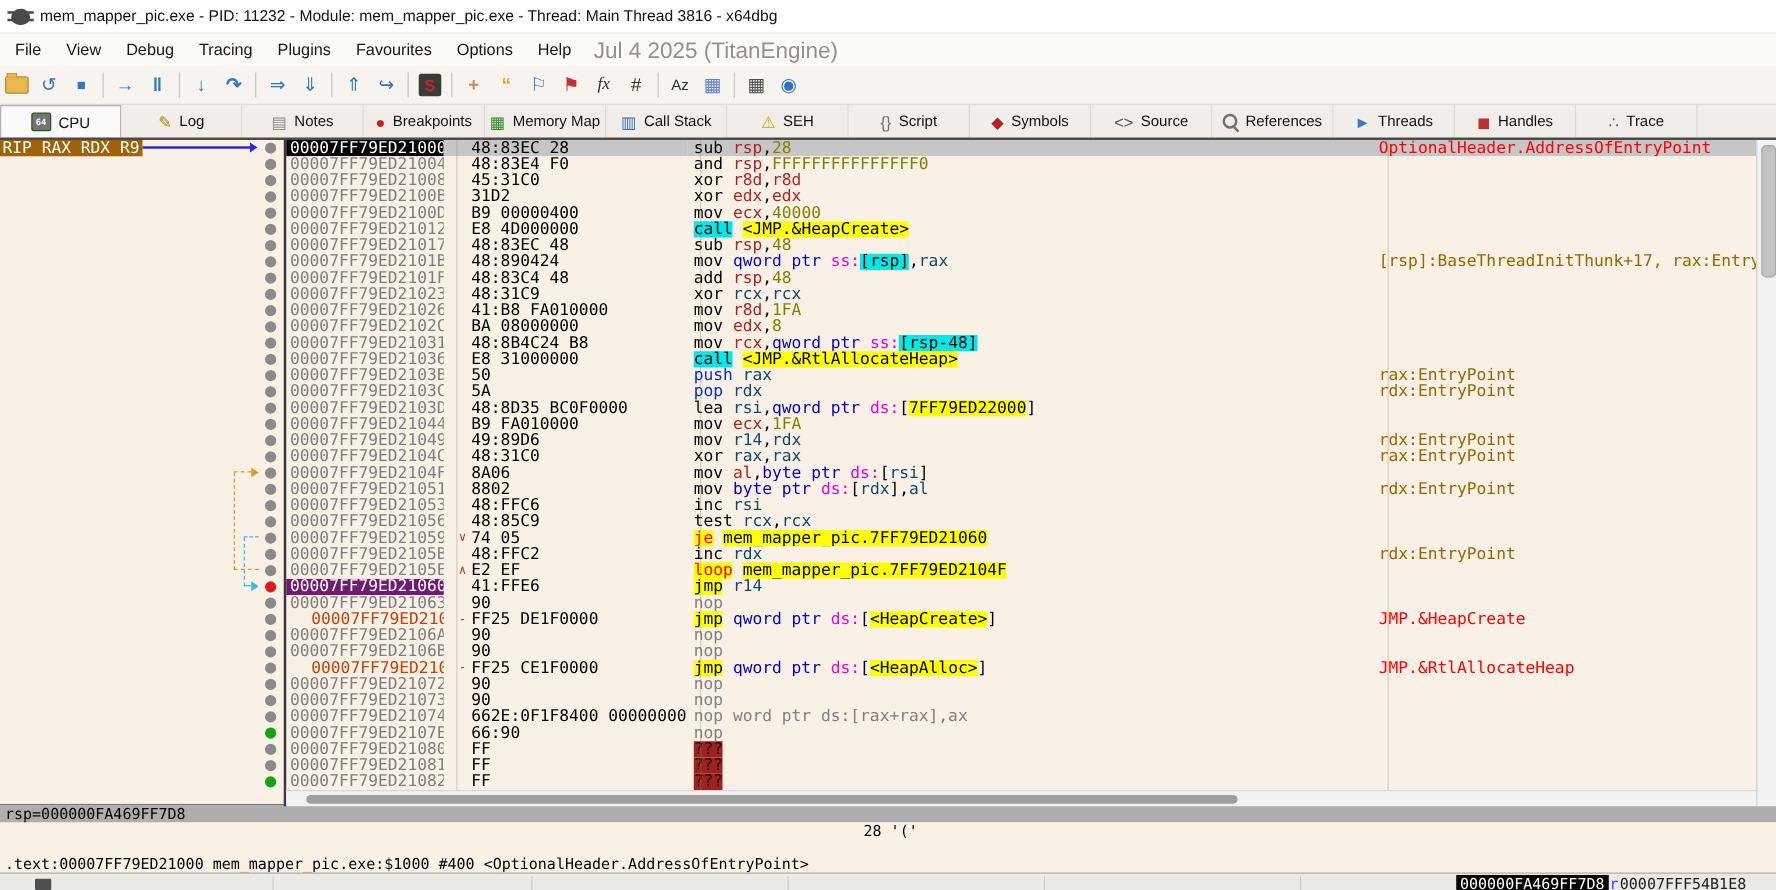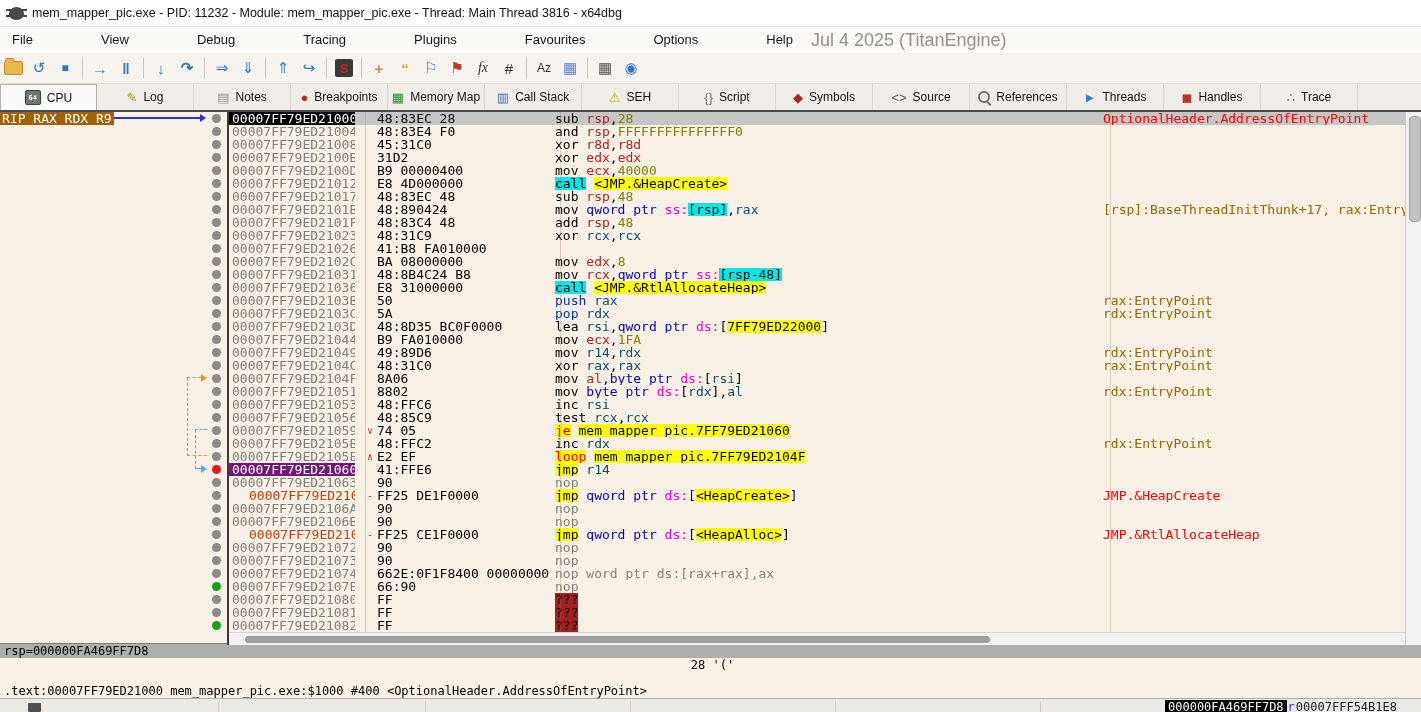--- a/index.html
+++ b/index.html
@@ -101,21 +101,21 @@
 </style>
 </head>
 <body>
 
 <div id="titlebar">
   <span id="bug-icon"></span>
   <span id="title-text">mem_mapper_pic.exe - PID: 11232 - Module: mem_mapper_pic.exe - Thread: Main Thread 3816 - x64dbg</span>
 </div>
 
 <div id="menubar">
-  <span id="menu-items" style="display:flex;gap:48px;">
+  <span id="menu-items" style="display:flex;">
       <span class="menu-item">File</span>
       <span class="menu-item">View</span>
       <span class="menu-item">Debug</span>
       <span class="menu-item">Tracing</span>
       <span class="menu-item">Plugins</span>
       <span class="menu-item">Favourites</span>
       <span class="menu-item">Options</span>
       <span class="menu-item">Help</span>
     </span>
   <span id="build-info">Jul 4 2025 (TitanEngine)</span>
@@ -222,21 +222,21 @@
       <div class="drow sel"><div class="g-cell"><span class="dot"></span></div><div class="c-addr a-cip">00007FF79ED21000</div><div class="c-bytes"><span class="mark"></span><span>48:83EC 28</span></div><div class="c-instr"><span class="t-mn">sub </span><span class="t-reg-r">rsp</span><span class="t-mn">,</span><span class="t-num">28</span></div><div class="c-cmt cmt-label">OptionalHeader.AddressOfEntryPoint</div></div>
       <div class="drow"><div class="g-cell"><span class="dot"></span></div><div class="c-addr">00007FF79ED21004</div><div class="c-bytes"><span class="mark"></span><span>48:83E4 F0</span></div><div class="c-instr"><span class="t-mn">and </span><span class="t-reg-r">rsp</span><span class="t-mn">,</span><span class="t-num">FFFFFFFFFFFFFFF0</span></div><div class="c-cmt"></div></div>
       <div class="drow"><div class="g-cell"><span class="dot"></span></div><div class="c-addr">00007FF79ED21008</div><div class="c-bytes"><span class="mark"></span><span>45:31C0</span></div><div class="c-instr"><span class="t-mn">xor </span><span class="t-reg-r">r8d</span><span class="t-mn">,</span><span class="t-reg-r">r8d</span></div><div class="c-cmt"></div></div>
       <div class="drow"><div class="g-cell"><span class="dot"></span></div><div class="c-addr">00007FF79ED2100B</div><div class="c-bytes"><span class="mark"></span><span>31D2</span></div><div class="c-instr"><span class="t-mn">xor </span><span class="t-reg-r">edx</span><span class="t-mn">,</span><span class="t-reg-r">edx</span></div><div class="c-cmt"></div></div>
       <div class="drow"><div class="g-cell"><span class="dot"></span></div><div class="c-addr">00007FF79ED2100D</div><div class="c-bytes"><span class="mark"></span><span>B9 00000400</span></div><div class="c-instr"><span class="t-mn">mov </span><span class="t-reg-r">ecx</span><span class="t-mn">,</span><span class="t-num">40000</span></div><div class="c-cmt"></div></div>
       <div class="drow"><div class="g-cell"><span class="dot"></span></div><div class="c-addr">00007FF79ED21012</div><div class="c-bytes"><span class="mark"></span><span>E8 4D000000</span></div><div class="c-instr"><span class="t-hlC">call</span><span class="t-mn"> </span><span class="t-hlY">&lt;JMP.&amp;HeapCreate&gt;</span></div><div class="c-cmt"></div></div>
       <div class="drow"><div class="g-cell"><span class="dot"></span></div><div class="c-addr">00007FF79ED21017</div><div class="c-bytes"><span class="mark"></span><span>48:83EC 48</span></div><div class="c-instr"><span class="t-mn">sub </span><span class="t-reg-r">rsp</span><span class="t-mn">,</span><span class="t-num">48</span></div><div class="c-cmt"></div></div>
       <div class="drow"><div class="g-cell"><span class="dot"></span></div><div class="c-addr">00007FF79ED2101B</div><div class="c-bytes"><span class="mark"></span><span>48:890424</span></div><div class="c-instr"><span class="t-mn">mov </span><span class="t-ptr">qword ptr </span><span class="t-seg">ss:</span><span class="t-hlC">[rsp]</span><span class="t-mn">,</span><span class="t-reg-g">rax</span></div><div class="c-cmt cmt-auto">[rsp]:BaseThreadInitThunk+17, rax:EntryPoint</div></div>
       <div class="drow"><div class="g-cell"><span class="dot"></span></div><div class="c-addr">00007FF79ED2101F</div><div class="c-bytes"><span class="mark"></span><span>48:83C4 48</span></div><div class="c-instr"><span class="t-mn">add </span><span class="t-reg-r">rsp</span><span class="t-mn">,</span><span class="t-num">48</span></div><div class="c-cmt"></div></div>
       <div class="drow"><div class="g-cell"><span class="dot"></span></div><div class="c-addr">00007FF79ED21023</div><div class="c-bytes"><span class="mark"></span><span>48:31C9</span></div><div class="c-instr"><span class="t-mn">xor </span><span class="t-reg-g">rcx</span><span class="t-mn">,</span><span class="t-reg-g">rcx</span></div><div class="c-cmt"></div></div>
-      <div class="drow"><div class="g-cell"><span class="dot"></span></div><div class="c-addr">00007FF79ED21026</div><div class="c-bytes"><span class="mark"></span><span>41:B8 FA010000</span></div><div class="c-cmt"></div></div>
+      <div class="drow"><div class="g-cell"><span class="dot"></span></div><div class="c-addr">00007FF79ED21026</div><div class="c-bytes"><span class="mark"></span><span>41:B8 FA010000</span></div><div class="c-instr"><span class="t-mn">mov </span><span class="t-reg-r">r8d</span><span class="t-mn">,</span><span class="t-num">1FA</span></div><div class="c-cmt"></div></div>
       <div class="drow"><div class="g-cell"><span class="dot"></span></div><div class="c-addr">00007FF79ED2102C</div><div class="c-bytes"><span class="mark"></span><span>BA 08000000</span></div><div class="c-instr"><span class="t-mn">mov </span><span class="t-reg-r">edx</span><span class="t-mn">,</span><span class="t-num">8</span></div><div class="c-cmt"></div></div>
       <div class="drow"><div class="g-cell"><span class="dot"></span></div><div class="c-addr">00007FF79ED21031</div><div class="c-bytes"><span class="mark"></span><span>48:8B4C24 B8</span></div><div class="c-instr"><span class="t-mn">mov </span><span class="t-reg-r">rcx</span><span class="t-mn">,</span><span class="t-ptr">qword ptr </span><span class="t-seg">ss:</span><span class="t-hlC">[rsp-48]</span></div><div class="c-cmt"></div></div>
       <div class="drow"><div class="g-cell"><span class="dot"></span></div><div class="c-addr">00007FF79ED21036</div><div class="c-bytes"><span class="mark"></span><span>E8 31000000</span></div><div class="c-instr"><span class="t-hlC">call</span><span class="t-mn"> </span><span class="t-hlY">&lt;JMP.&amp;RtlAllocateHeap&gt;</span></div><div class="c-cmt"></div></div>
       <div class="drow"><div class="g-cell"><span class="dot"></span></div><div class="c-addr">00007FF79ED2103B</div><div class="c-bytes"><span class="mark"></span><span>50</span></div><div class="c-instr"><span class="t-mnb">push </span><span class="t-reg-g">rax</span></div><div class="c-cmt cmt-auto">rax:EntryPoint</div></div>
       <div class="drow"><div class="g-cell"><span class="dot"></span></div><div class="c-addr">00007FF79ED2103C</div><div class="c-bytes"><span class="mark"></span><span>5A</span></div><div class="c-instr"><span class="t-mnb">pop </span><span class="t-reg-g">rdx</span></div><div class="c-cmt cmt-auto">rdx:EntryPoint</div></div>
       <div class="drow"><div class="g-cell"><span class="dot"></span></div><div class="c-addr">00007FF79ED2103D</div><div class="c-bytes"><span class="mark"></span><span>48:8D35 BC0F0000</span></div><div class="c-instr"><span class="t-mn">lea </span><span class="t-reg-g">rsi</span><span class="t-mn">,</span><span class="t-ptr">qword ptr </span><span class="t-seg">ds:</span><span class="t-mn">[</span><span class="t-hlY">7FF79ED22000</span><span class="t-mn">]</span></div><div class="c-cmt"></div></div>
       <div class="drow"><div class="g-cell"><span class="dot"></span></div><div class="c-addr">00007FF79ED21044</div><div class="c-bytes"><span class="mark"></span><span>B9 FA010000</span></div><div class="c-instr"><span class="t-mn">mov </span><span class="t-reg-r">ecx</span><span class="t-mn">,</span><span class="t-num">1FA</span></div><div class="c-cmt"></div></div>
       <div class="drow"><div class="g-cell"><span class="dot"></span></div><div class="c-addr">00007FF79ED21049</div><div class="c-bytes"><span class="mark"></span><span>49:89D6</span></div><div class="c-instr"><span class="t-mn">mov </span><span class="t-reg-g">r14</span><span class="t-mn">,</span><span class="t-reg-g">rdx</span></div><div class="c-cmt cmt-auto">rdx:EntryPoint</div></div>
       <div class="drow"><div class="g-cell"><span class="dot"></span></div><div class="c-addr">00007FF79ED2104C</div><div class="c-bytes"><span class="mark"></span><span>48:31C0</span></div><div class="c-instr"><span class="t-mn">xor </span><span class="t-reg-g">rax</span><span class="t-mn">,</span><span class="t-reg-g">rax</span></div><div class="c-cmt cmt-auto">rax:EntryPoint</div></div>
       <div class="drow"><div class="g-cell"><span class="dot"></span></div><div class="c-addr">00007FF79ED2104F</div><div class="c-bytes"><span class="mark"></span><span>8A06</span></div><div class="c-instr"><span class="t-mn">mov </span><span class="t-reg-r">al</span><span class="t-mn">,</span><span class="t-ptr">byte ptr </span><span class="t-seg">ds:</span><span class="t-mn">[</span><span class="t-reg-g">rsi</span><span class="t-mn">]</span></div><div class="c-cmt"></div></div>

